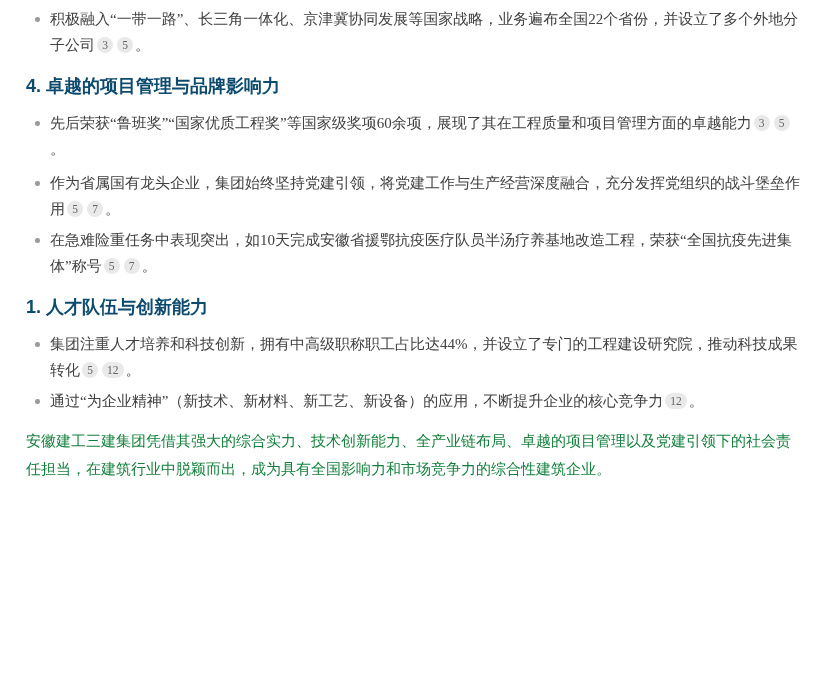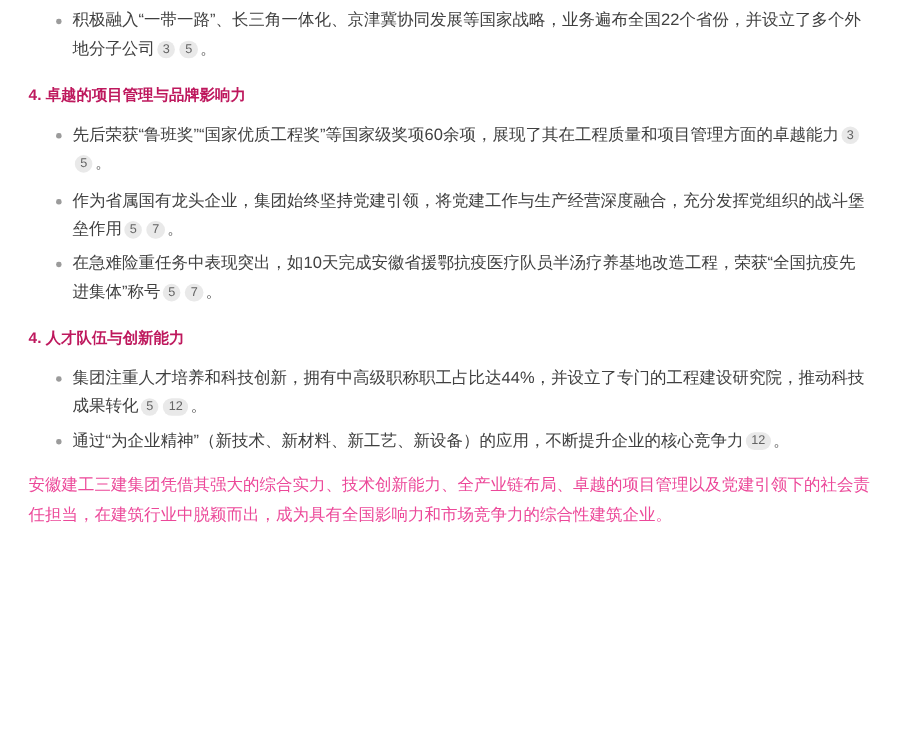--- a/index.html
+++ b/index.html
@@ -24,41 +24,42 @@
     padding: 0;
   }
   #flow > ul.bullet-list:first-child {
     margin-top: 0;
   }
   #flow > ul.bullet-list:first-child > li:first-child {
     margin-top: 0;
   }
   li.bullet-item {
     position: relative;
-    margin: 5px 16px;
+    margin: 5px 0;
     padding-left: 24px;
     line-height: 26px;
     color: #404040;
+    font-family: Liberation Serif, serif;
   }
   li.bullet-item::before {
     content: "";
     position: absolute;
     left: 9px;
     top: 11px;
     width: 4.5px;
     height: 4.5px;
     border-radius: 50%;
     background: #9b9b9b;
   }
   h3.section-heading {
     margin: 15px 0 11px 0;
-    font-size: 14px;
+    font-size: 18px;
     line-height: 26px;
     font-weight: 700;
-    color: #be185d;
+    color: #0c4a6e;
   }
   .cite {
     display: inline-block;
     min-width: 16px;
     height: 16px;
     line-height: 16px;
     box-sizing: border-box;
     padding: 0 5px;
     margin: 0 2px;
     border-radius: 9px;
@@ -68,39 +69,39 @@
     text-align: center;
     position: relative;
     top: -1px;
     cursor: pointer;
     user-select: none;
   }
   p.summary-paragraph {
     margin: 13px 0 0 0;
     line-height: 28px;
     font-size: 15px;
-    color: #ec4899;
+    color: #15803d;
   }
 </style>
 </head>
 <body>
 
 <div class="response-body">
   <div id="flow">
       <ul class="bullet-list">
         <li class="bullet-item"><span>积极融入“一带一路”、长三角一体化、京津冀协同发展等国家战略，业务遍布全国22个省份，并设立了多个外地分子公司</span><span class="cite">3</span><span class="cite">5</span><span>。</span></li>
       </ul>
       <h3 class="section-heading">4. 卓越的项目管理与品牌影响力</h3>
       <ul class="bullet-list">
         <li class="bullet-item"><span>先后荣获“鲁班奖”“国家优质工程奖”等国家级奖项60余项，展现了其在工程质量和项目管理方面的卓越能力</span><span class="cite">3</span><span class="cite">5</span><span>。</span></li>
       </ul>
       <ul class="bullet-list">
         <li class="bullet-item"><span>作为省属国有龙头企业，集团始终坚持党建引领，将党建工作与生产经营深度融合，充分发挥党组织的战斗堡垒作用</span><span class="cite">5</span><span class="cite">7</span><span>。</span></li>
         <li class="bullet-item"><span>在急难险重任务中表现突出，如10天完成安徽省援鄂抗疫医疗队员半汤疗养基地改造工程，荣获“全国抗疫先进集体”称号</span><span class="cite">5</span><span class="cite">7</span><span>。</span></li>
       </ul>
-      <h3 class="section-heading">4. 人才队伍与创新能力</h3>
+      <h3 class="section-heading">1. 人才队伍与创新能力</h3>
       <ul class="bullet-list">
         <li class="bullet-item"><span>集团注重人才培养和科技创新，拥有中高级职称职工占比达44%，并设立了专门的工程建设研究院，推动科技成果转化</span><span class="cite">5</span><span class="cite">12</span><span>。</span></li>
         <li class="bullet-item"><span>通过“为企业精神”（新技术、新材料、新工艺、新设备）的应用，不断提升企业的核心竞争力</span><span class="cite">12</span><span>。</span></li>
       </ul>
     </div>
   <p class="summary-paragraph">安徽建工三建集团凭借其强大的综合实力、技术创新能力、全产业链布局、卓越的项目管理以及党建引领下的社会责任担当，在建筑行业中脱颖而出，成为具有全国影响力和市场竞争力的综合性建筑企业。</p>
 </div>
 
 </body></html>

